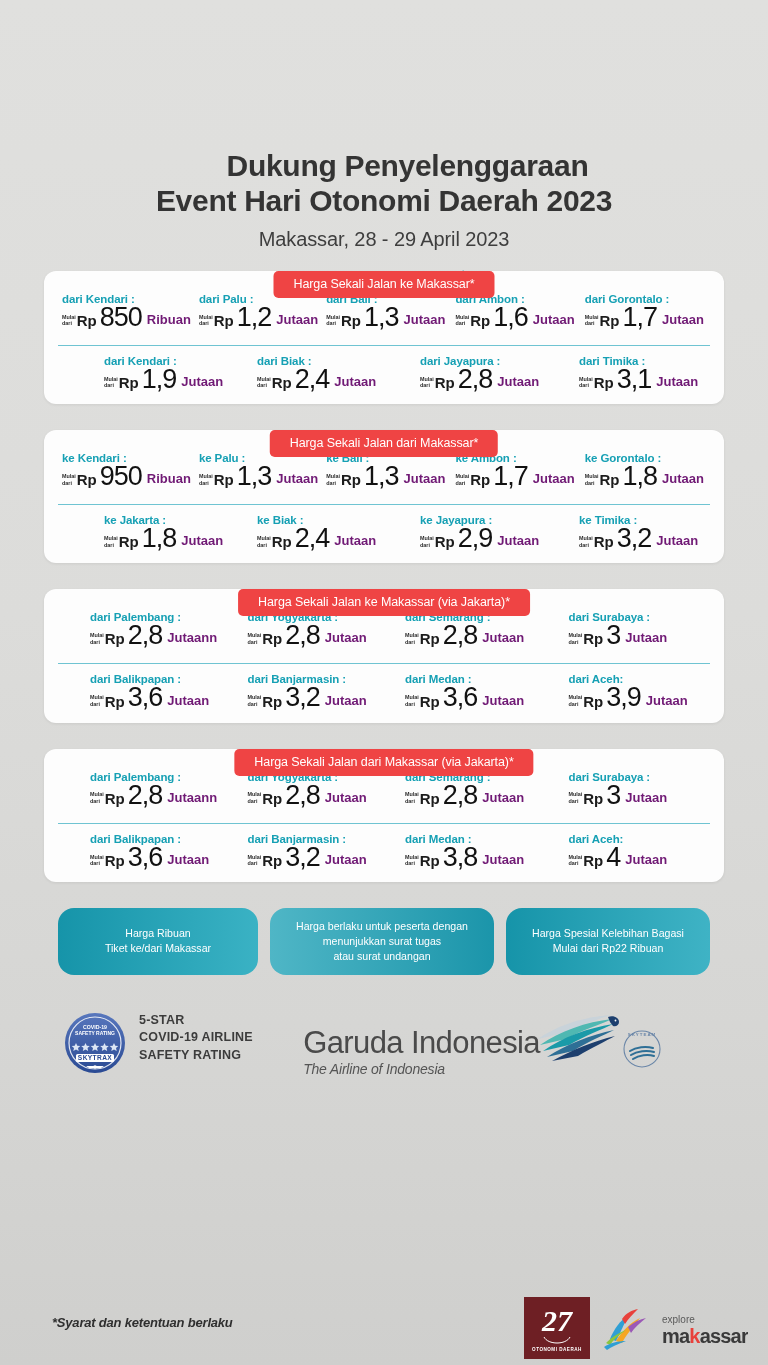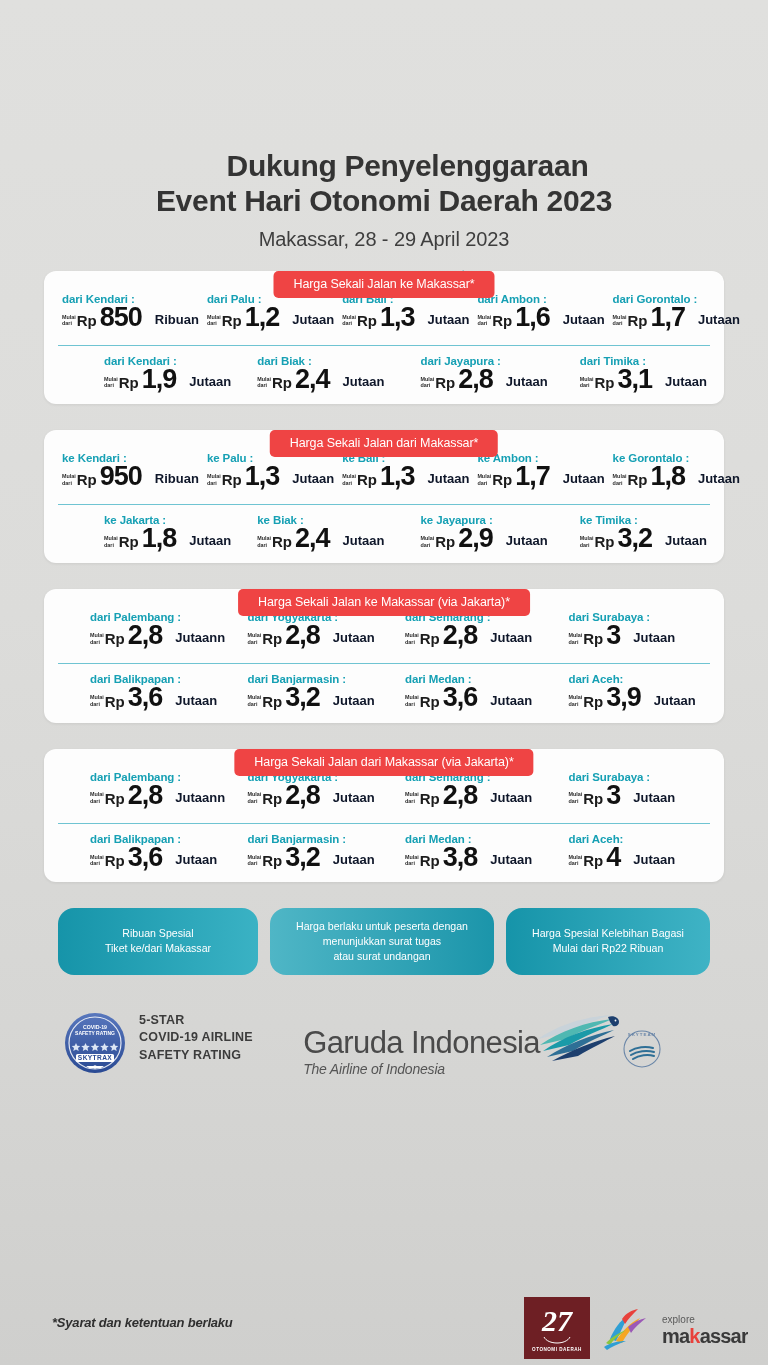--- a/index.html
+++ b/index.html
@@ -43,22 +43,22 @@
   .city {
     color:#16a0b4; font-size:11.5px; font-weight:bold; letter-spacing:-0.1px;
     white-space:nowrap; margin-bottom:1px;
   }
   .price { display:flex; align-items:flex-end; white-space:nowrap; }
   .mulai {
     display:flex; flex-direction:column; font-size:5.4px; color:#2b2b2b;
     line-height:1.22; margin-right:1px; margin-bottom:1px; font-weight:bold;
   }
   .rp { font-size:15px; color:#1c1c1c; font-weight:bold; margin-right:3px; margin-bottom:-1px; }
-  .amt { font-size:27px; color:#111; font-weight:bold; line-height:0.82; letter-spacing:-1px; }
-  .unit { font-size:13px; color:#0f172a; font-weight:bold; margin-left:13px; margin-bottom:1px; }
+  .amt { font-size:27px; color:#111; font-weight:normal; line-height:0.82; letter-spacing:-1px; }
+  .unit { font-size:13px; color:#701a75; font-weight:bold; margin-left:5px; margin-bottom:1px; }
   .rp-stack { display:flex; align-items:flex-end; }
 
   
   .notes { display:flex; gap:12px; padding:0 58px; margin-top:6px; }
   .note {
     color:#fff; text-align:center; font-size:10.6px; line-height:1.42;
     border-radius:14px; padding:11px 8px; display:flex; align-items:center;
     justify-content:center;
   }
   .note.n1 { flex:0 0 200px; background:linear-gradient(90deg,#1694a9,#3ab2c4); border-radius:16px; }
@@ -675,21 +675,21 @@
         </div>
       </div>
     </div>
   </div>
 
 </div>
 
 <div class="notes">
   <div class="note n1">
     <div>
-      <div>Ribuan Spesial</div>
+      <div>Harga Ribuan</div>
       <div>Tiket ke/dari Makassar</div>
     </div>
   </div>
   <div class="note n2">
     <div>
       <div>Harga berlaku untuk peserta dengan</div>
       <div>menunjukkan surat tugas</div>
       <div>atau surat undangan</div>
     </div>
   </div>

